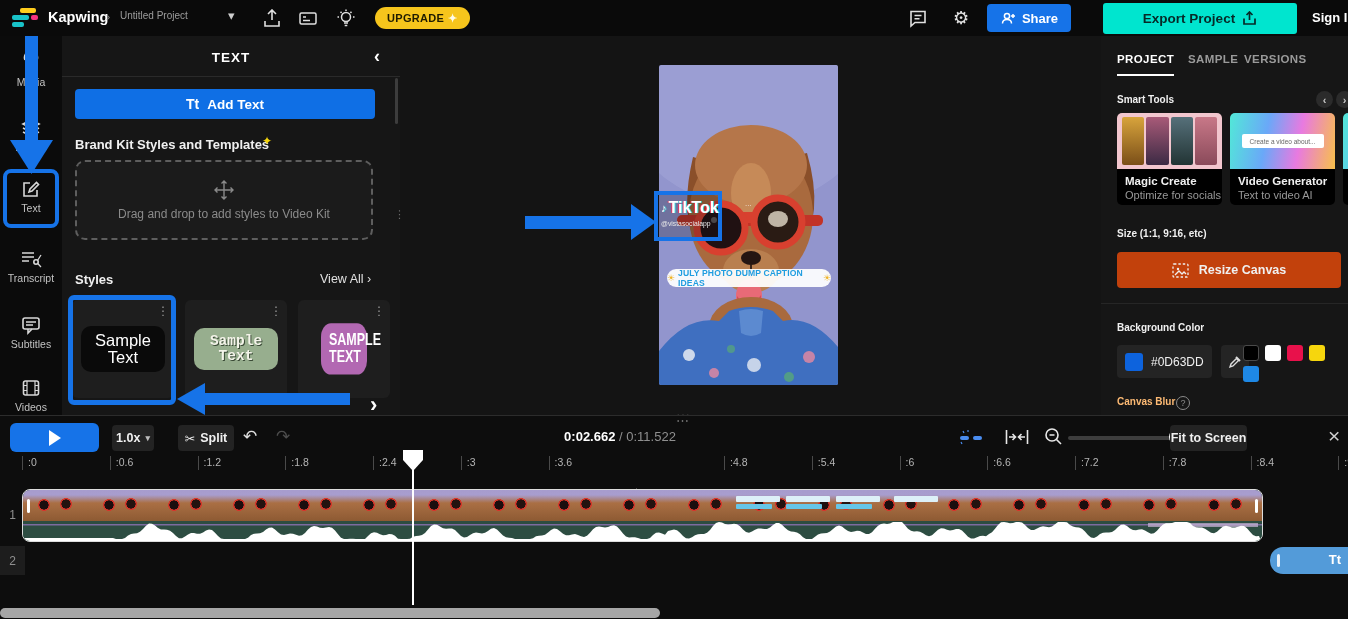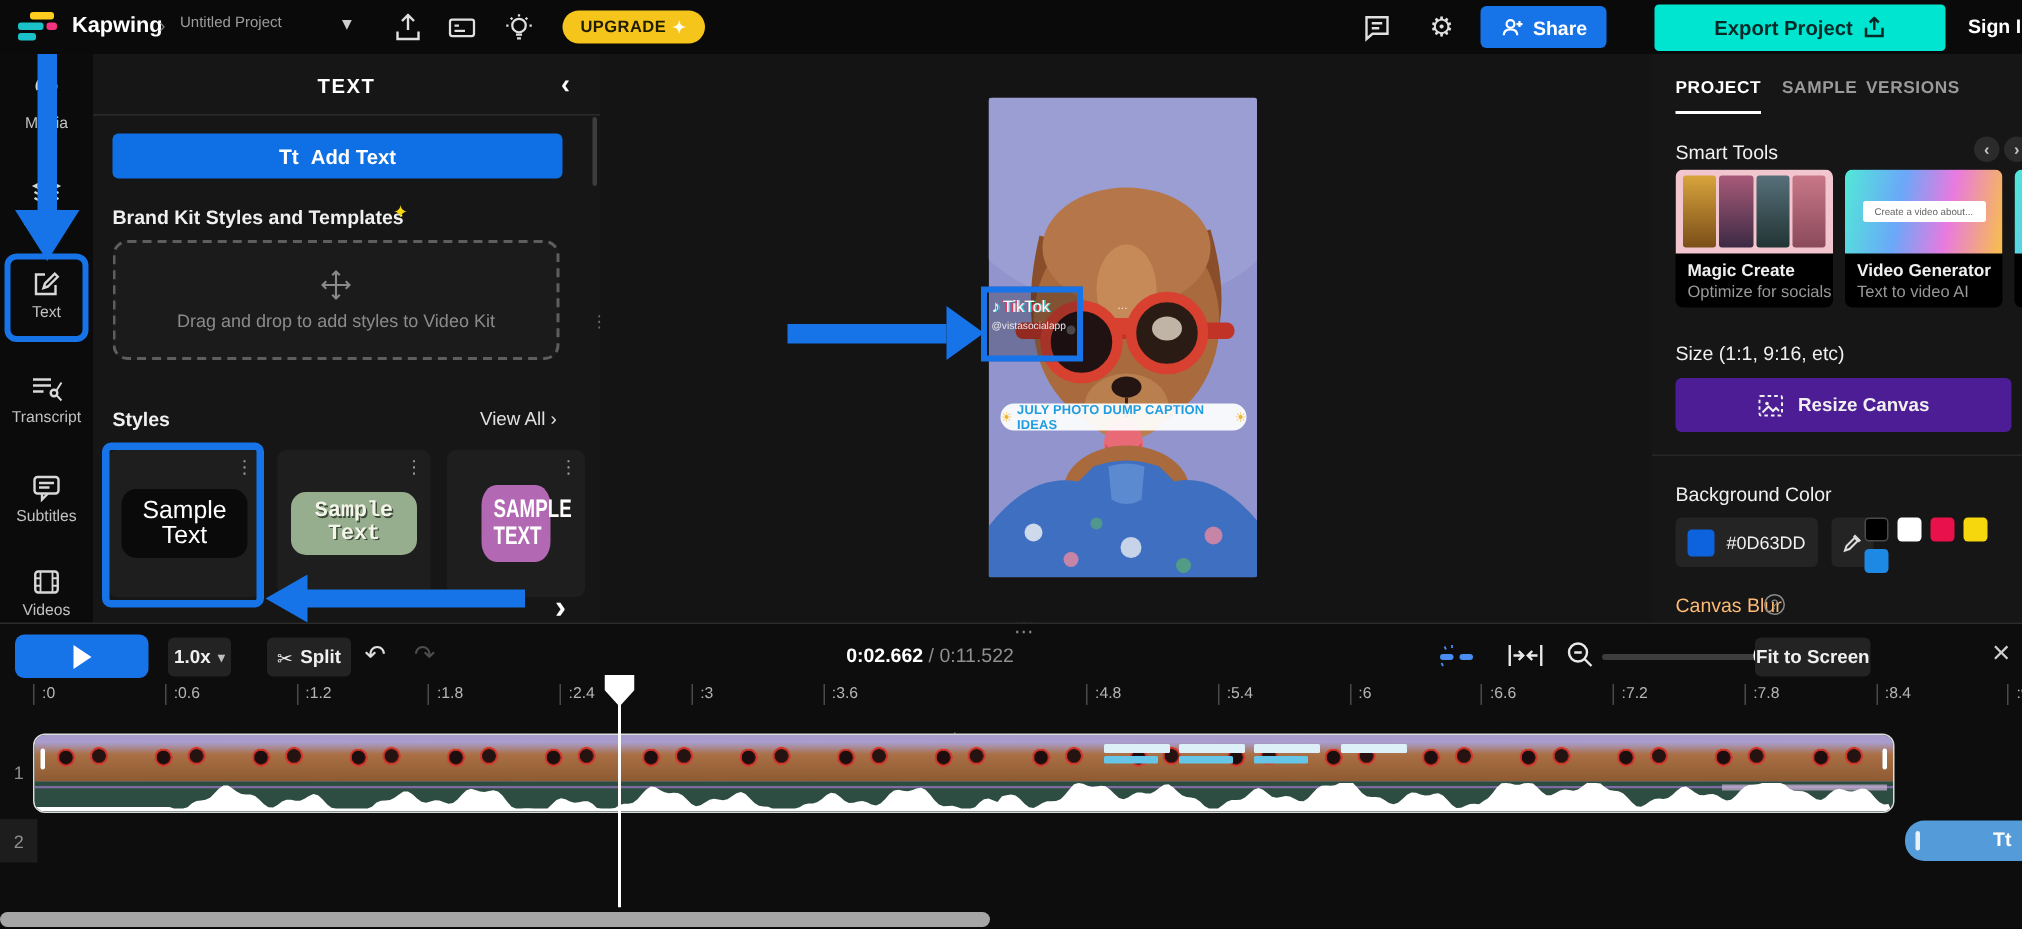--- a/index.html
+++ b/index.html
@@ -60,51 +60,51 @@
   .blob3 { background:#b268b2; color:#fff; font-size:12.5px; font-weight:bold; width:46px; transform:scaleY(1.35); letter-spacing:0; }
   .styles-next { left:308px; top:356px; font-size:22px; color:#fff; font-weight:bold; }
   .panel-scroll { left:333px; top:42px; width:3px; height:46px; background:#3d3d3d; border-radius:2px; }
   .panel-grip { left:332px; top:172px; color:#6a6a6a; font-size:11px; letter-spacing:0; }
 
   
   .canvas { left:400px; top:36px; width:701px; height:379px; background:#141414; z-index:1; overflow:hidden; }
   .video-frame { left:259px; top:29px; width:179px; height:320px; border-radius:2px; overflow:hidden; }
   .wm-box { left:254px; top:155px; width:68px; height:50px; border:4px solid #1673e8; background:rgba(10,12,18,.25); z-index:6; }
   .wm-inner { position:absolute; left:3px; top:4px; }
-  .wm-app { color:#fff; font-size:11px; font-weight:normal; text-shadow:1px 0 0 rgba(37,244,238,.8), -1px 0 0 rgba(254,44,85,.8); }
+  .wm-app { color:#fff; font-size:16px; font-weight:bold; text-shadow:1px 0 0 rgba(37,244,238,.8), -1px 0 0 rgba(254,44,85,.8); }
   .wm-note { color:#fff; font-size:11px; margin-right:2px; text-shadow:1px 0 0 rgba(37,244,238,.8); }
   .wm-handle { color:#e8e8e8; font-size:6.8px; margin-top:3px; }
   .caption-pill { left:267px; top:233px; width:164px; height:18px; background:rgba(255,255,255,.93); border-radius:9px;
                   display:flex; align-items:center; justify-content:center; gap:3px; }
   .caption-pill .txt { color:#1f9de0; font-size:8.6px; font-weight:bold; letter-spacing:.1px; }
   .caption-pill .sun { color:#f0b428; font-size:9px; }
   .divider-dots { left:276px; top:371px; color:#7a7a7a; font-size:14px; letter-spacing:1px; }
 
   
   .rpanel { left:1101px; top:36px; width:247px; height:379px; background:#161616; z-index:4; overflow:hidden; }
   .rtab { position:absolute; top:17px; font-size:11.5px; font-weight:bold; letter-spacing:.4px; color:#9a9a9a; padding-bottom:9px; }
   .rtab.active { color:#fff; border-bottom:2px solid #fff; }
-  .rsec-title { font-size:13px; font-weight:normal; color:#f0f0f0; position:absolute; }
+  .rsec-title { font-size:10px; font-weight:bold; color:#f0f0f0; position:absolute; }
   .circle-btn { position:absolute; width:17px; height:17px; border-radius:50%; background:#2b2b2b; color:#c8c8c8;
                 display:flex; align-items:center; justify-content:center; font-size:11px; font-weight:bold; }
   .tool-card { position:absolute; top:77px; width:105px; height:92px; background:#000000; border-radius:5px; overflow:hidden; }
   .tool-thumb { height:56px; width:100%; }
   .thumb-magic { background:#f2c6ce; display:flex; gap:2px; padding:4px 5px; }
   .thumb-magic div { flex:1; border-radius:2px; }
   .tm1 { background:linear-gradient(180deg,#d8a43c,#7a4e18); }
   .tm2 { background:linear-gradient(180deg,#a85a78,#3c2a44); }
   .tm3 { background:linear-gradient(180deg,#56707a,#223434); }
   .tm4 { background:linear-gradient(180deg,#c87888,#8a4a5a); }
   .thumb-gen { background:linear-gradient(100deg,#52e8d8 0%,#6aa8f8 35%,#e87ae0 65%,#f8c04a 100%);
                display:flex; align-items:center; justify-content:center; }
   .gen-chip { background:#fff; border-radius:2px; width:82px; height:14px; font-size:6.5px; color:#666;
               display:flex; align-items:center; justify-content:center; }
   .tool-title { font-size:11.5px; font-weight:bold; color:#f0f0f0; margin:6px 0 2px 8px; }
   .tool-sub { font-size:11px; color:#989898; margin-left:8px; }
-  .resize-btn { position:absolute; left:16px; top:216px; width:224px; height:36px; background:#4c1d95; border-radius:4px;
+  .resize-btn { position:absolute; left:16px; top:216px; width:224px; height:36px; background:#c2410c; border-radius:4px;
                 display:flex; align-items:center; justify-content:center; gap:10px; font-size:12.5px; font-weight:bold; color:#f0f0f0; }
   .rdivider { position:absolute; left:0; top:267px; width:247px; height:1px; background:#262626; }
   .hex-chip { position:absolute; left:16px; top:309px; width:95px; height:33px; background:#242424; border-radius:4px;
               display:flex; align-items:center; gap:8px; padding-left:8px; }
   .hex-swatch { width:18px; height:18px; border-radius:3px; background:#0D63DD; }
   .hex-text { font-size:12px; color:#f0f0f0; }
   .dropper-btn { position:absolute; left:120px; top:309px; width:28px; height:33px; background:#242424; border-radius:4px;
                  display:flex; align-items:center; justify-content:center; }
   .swatch { position:absolute; width:16px; height:16px; border-radius:3px; }
   .q-circle { position:absolute; left:75px; top:360px; width:14px; height:14px; border-radius:50%; border:1.5px solid #8a8a8a;

